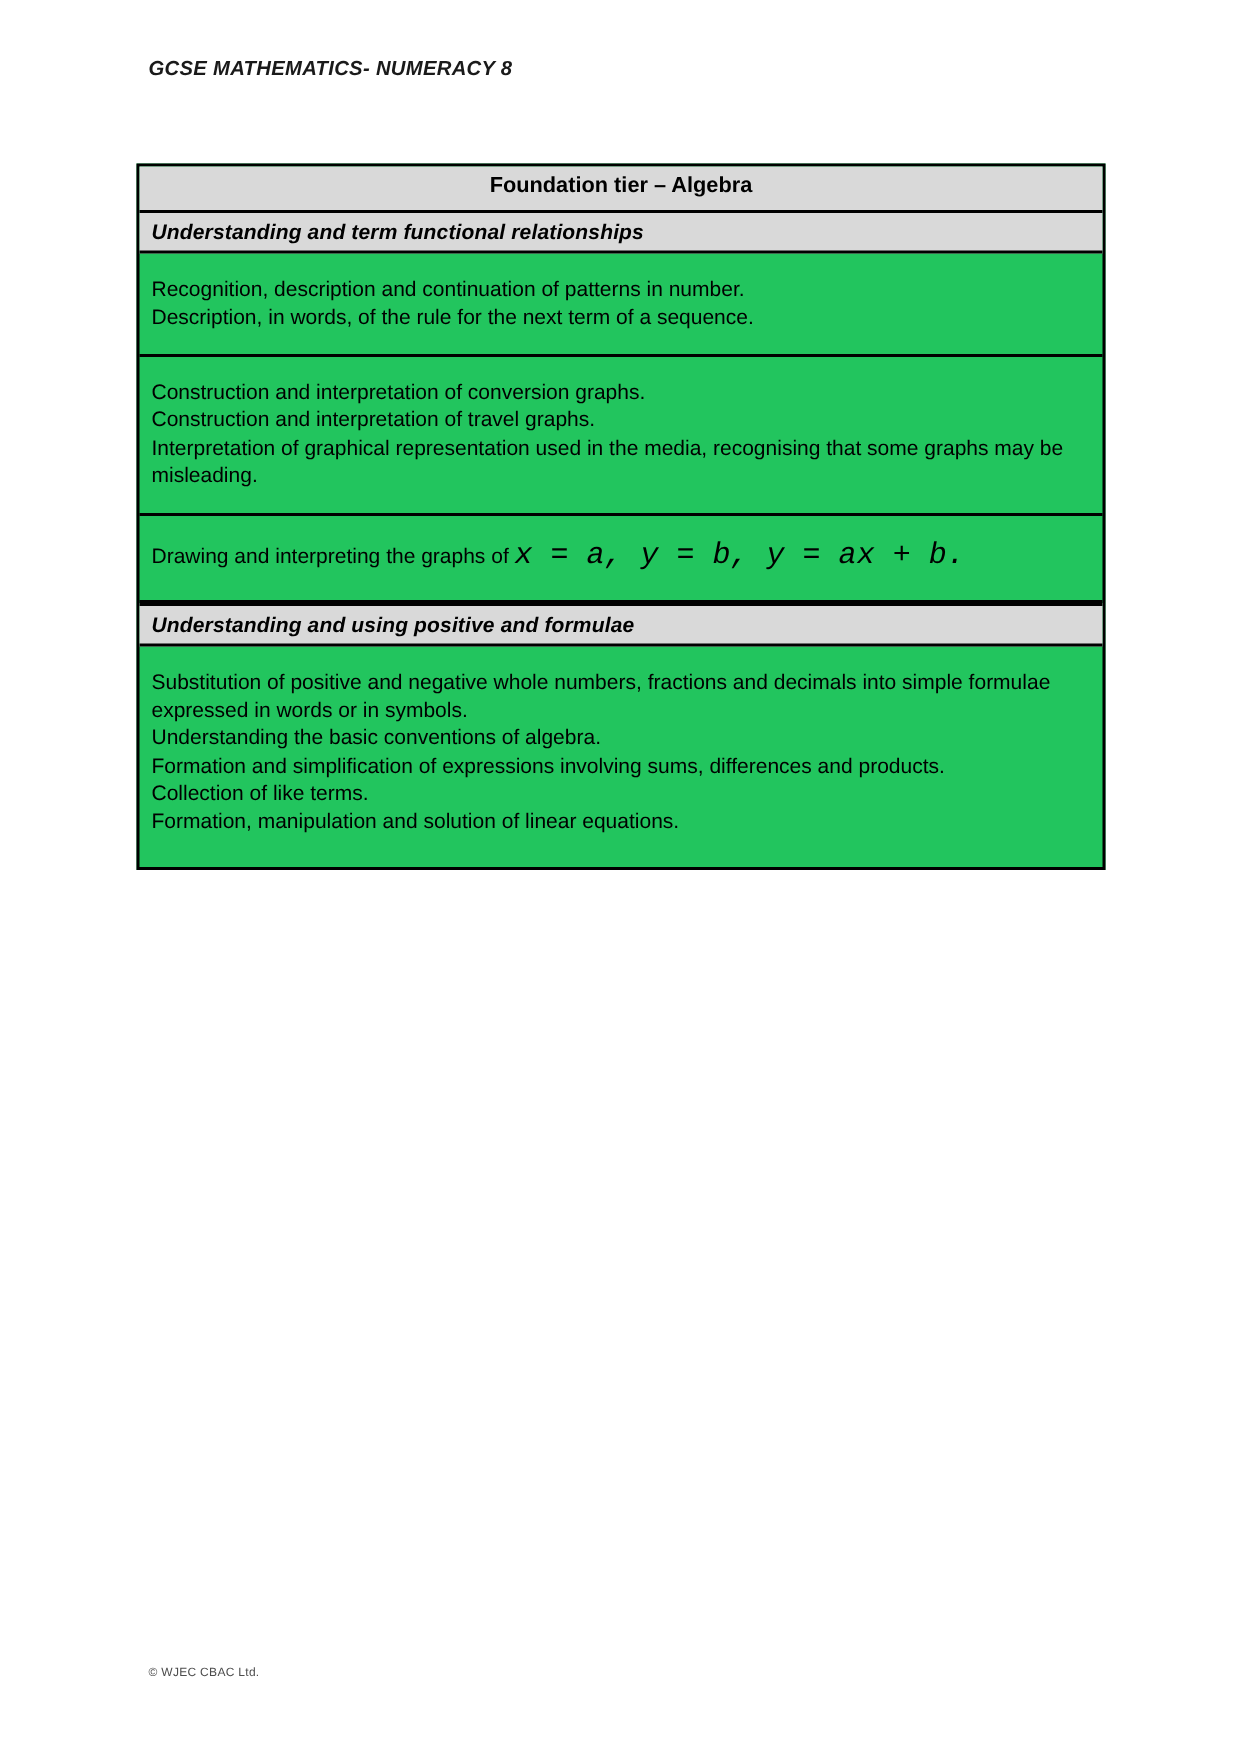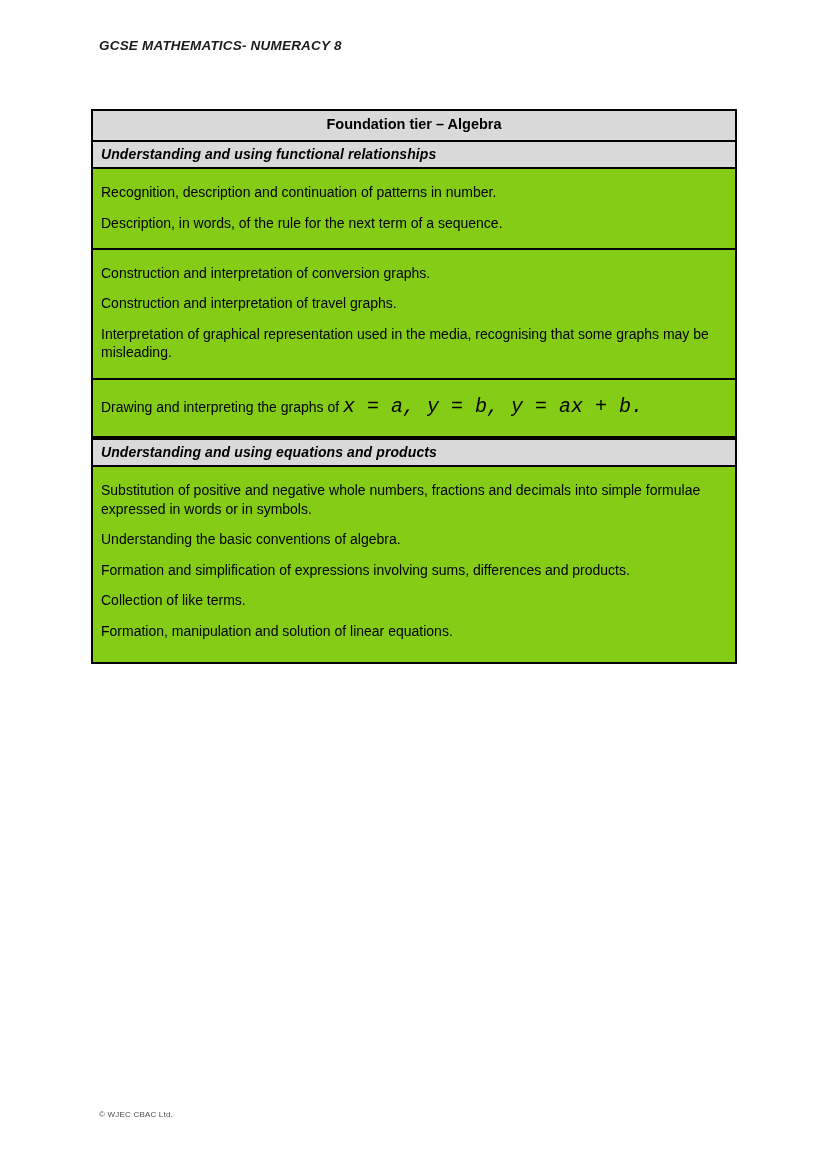--- a/index.html
+++ b/index.html
@@ -28,21 +28,21 @@
     white-space: nowrap;
   }
 
   .syllabus-table {
     position: absolute;
     left: 91px;
     top: 109px;
     width: 646px;
     border: 2.5px solid #000000;
     box-sizing: border-box;
-    background: #84cc16;
+    background: #22c55e;
   }
 
   .table-title {
     background: #d9d9d9;
     text-align: center;
     font-size: 14.5px;
     font-weight: bold;
     padding: 6px 4px 7px 4px;
     border-bottom: 2.5px solid #000000;
     line-height: 1.1;
@@ -66,21 +66,21 @@
     border-bottom: 2.5px solid #000000;
   }
   .content-block.last { border-bottom: none; padding-bottom: 22px; }
 
   .para {
     font-size: 14px;
     line-height: 1.32;
     margin: 0 0 0 0;
     padding-left: 0;
   }
-  .para + .para { margin-top: 12px; }
+  .para + .para { margin-top: 0; }
   .para.gap { }
 
   .math {
     font-family: Liberation Mono, monospace;
     font-style: italic;
     font-size: 20px;
   }
   .math .up {
     font-style: normal;
   }
@@ -97,41 +97,41 @@
 </style>
 </head>
 <body>
 
 <div class="page-header">GCSE MATHEMATICS- NUMERACY 8</div>
 
 <div class="syllabus-table">
 
   <div class="table-title">Foundation tier – Algebra</div>
 
-  <div class="section-head first">Understanding and using functional relationships</div>
+  <div class="section-head first">Understanding and term functional relationships</div>
 
   <div class="content-block">
     <p class="para">Recognition, description and continuation of patterns in number.</p>
     <p class="para">Description, in words, of the rule for the next term of a sequence.</p>
   </div>
 
   <div class="content-block">
     <p class="para">Construction and interpretation of conversion graphs.</p>
     <p class="para gap">Construction and interpretation of travel graphs.</p>
     <p class="para">Interpretation of graphical representation used in the media, recognising that some graphs may be misleading.</p>
   </div>
 
   <div class="content-block">
     <p class="para gap">
       <span>Drawing and interpreting the graphs of</span>
       <span class="math">x = a, y = b, y = ax + b.</span>
     </p>
   </div>
 
-  <div class="section-head">Understanding and using equations and products</div>
+  <div class="section-head">Understanding and using positive and formulae</div>
 
   <div class="content-block last">
     <p class="para">Substitution of positive and negative whole numbers, fractions and decimals into simple formulae expressed in words or in symbols.</p>
     <p class="para gap">Understanding the basic conventions of algebra.</p>
     <p class="para gap">Formation and simplification of expressions involving sums, differences and products.</p>
     <p class="para gap">Collection of like terms.</p>
     <p class="para gap">Formation, manipulation and solution of linear equations.</p>
   </div>
 
 </div>

